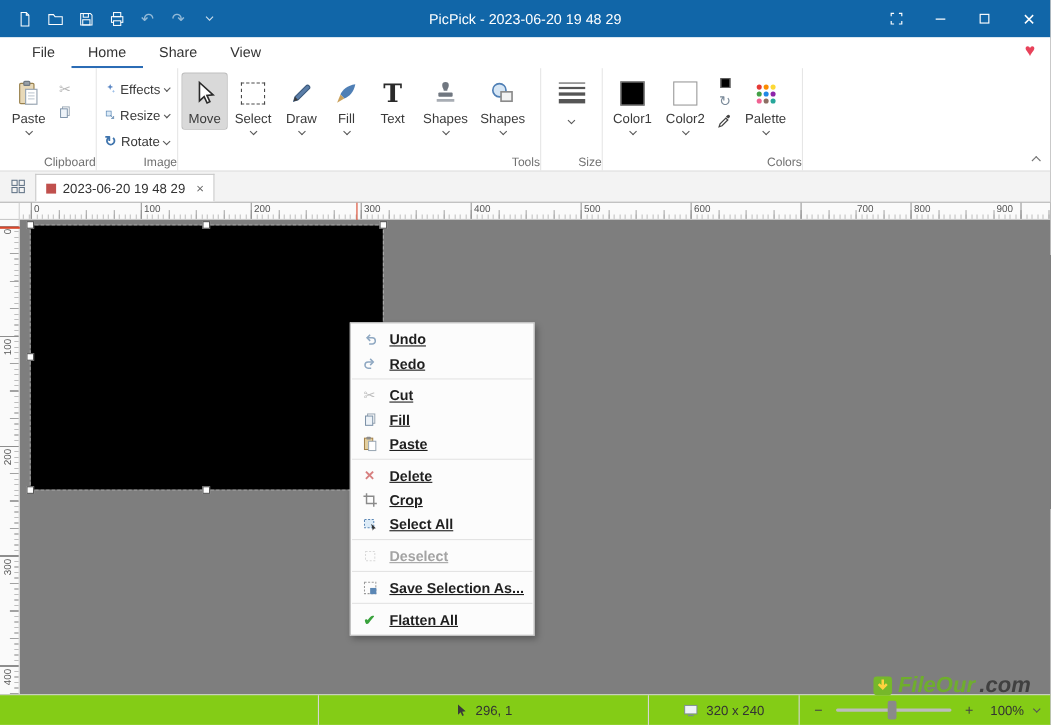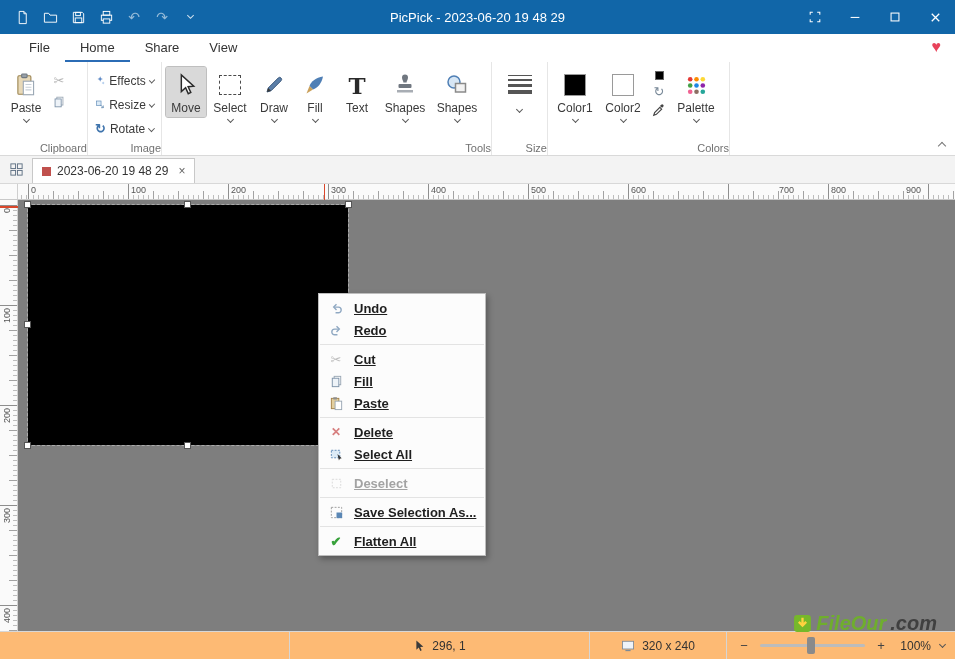--- a/index.html
+++ b/index.html
@@ -82,21 +82,21 @@
   .context-menu { position:absolute; left:318px; top:109px; width:168px; background:#fcfcfc; border:1px solid #bdbdbd; box-shadow:2px 3px 6px rgba(0,0,0,.3); padding:3px 0; z-index:50; }
   .menu-item { display:flex; align-items:center; height:22px; padding:0 8px; }
   .mi-icon { width:18px; height:16px; display:flex; align-items:center; justify-content:center; margin-right:9px; flex:0 0 18px; }
   .mi-icon svg { width:15px; height:15px; }
   .mi-label { font-size:13px; color:#1f1f1f; text-decoration:underline; white-space:nowrap;font-weight:bold; }
   .menu-item.disabled .mi-label { color:#a3a3a3; }
   .menu-item.disabled .mi-icon { opacity:.55; }
   .menu-sep { height:1px; background:#e3e3e3; margin:3px 1px; }
 
   
-  .statusbar { height:28px; background:#fdba74; border-top:1px solid #d7d7d7; display:flex; align-items:flex-start; font-size:12px; color:#333; }
+  .statusbar { height:28px; background:#84cc16; border-top:1px solid #d7d7d7; display:flex; align-items:flex-start; font-size:12px; color:#333; }
   .sb-seg { height:100%; display:flex; align-items:center; justify-content:center; gap:7px; border-right:1px solid #d5d5d5; }
   .sb-1 { width:290px; }
   .sb-2 { width:300px; }
   .sb-3 { width:137px; }
   .sb-zoom { flex:1; border-right:none; justify-content:flex-end; padding-right:10px; gap:9px; }
   .zoom-track { position:relative; width:105px; height:3px; background:#bcbcbc; border-radius:2px; }
   .zoom-thumb { position:absolute; left:47px; top:-7px; width:8px; height:17px; background:#8a8a8a; border-radius:2px; }
   .zbtn { font-size:13px; color:#444; width:14px; text-align:center; }
   .sb-chev { width:5px; height:5px; border-right:1px solid #555; border-bottom:1px solid #555; transform:rotate(45deg); margin-top:-2px; }
 
@@ -468,20 +468,28 @@
         <div class="menu-sep"></div>
         <div class="menu-item">
     <span class="mi-icon">
             <span style="color:#d77f7f;font-size:12px;font-weight:bold;">✕</span>
           </span>
     <span class="mi-label">Delete</span>
   </div>
         <div class="menu-item">
     <span class="mi-icon">
             <svg viewBox="0 0 16 16">
+              <path d="M4.5 1.5 v10 h10 M1.5 4.5 h10 v10" fill="none" stroke="#8a8a8a" stroke-width="1.4"></path>
+            </svg>
+          </span>
+    <span class="mi-label">Crop</span>
+  </div>
+        <div class="menu-item">
+    <span class="mi-icon">
+            <svg viewBox="0 0 16 16">
               <rect x="2.5" y="3.5" width="9" height="8" fill="#dcebf7" stroke="#5b87b5" stroke-dasharray="2 1.5"></rect>
               <path d="M9 7.5 l4.5 4.5 -2 .4 -.9 1.9 z" fill="#333"></path>
             </svg>
           </span>
     <span class="mi-label">Select All</span>
   </div>
         <div class="menu-sep"></div>
         <div class="menu-item disabled">
     <span class="mi-icon">
             <svg viewBox="0 0 16 16">

